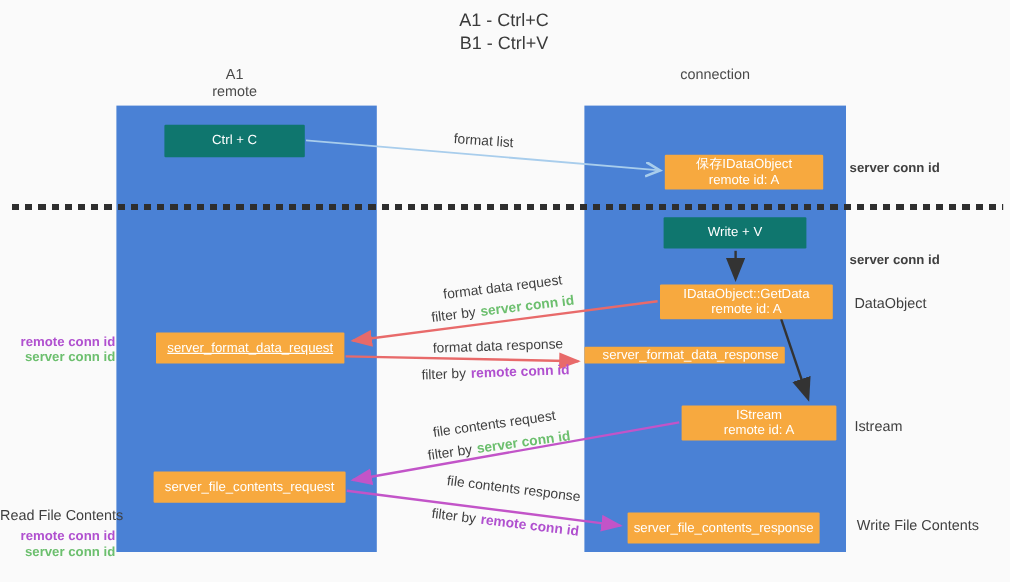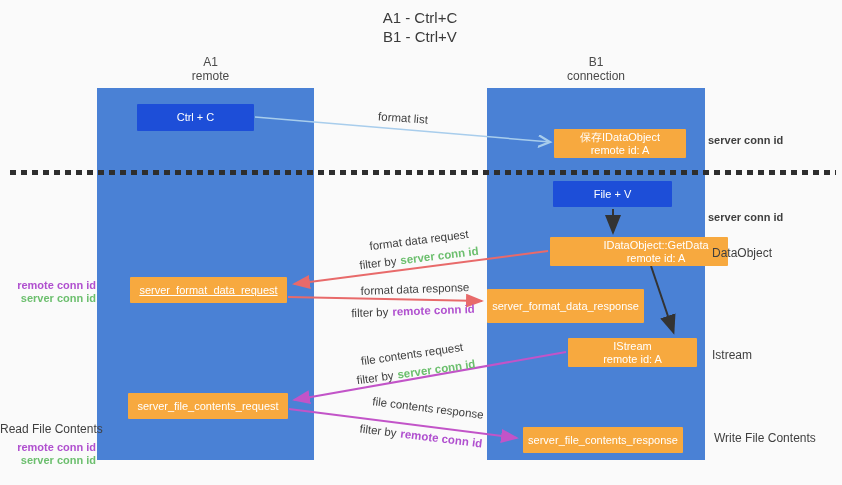--- a/index.html
+++ b/index.html
@@ -10,21 +10,21 @@
          font-size:15px;line-height:19px;color:#3a3a3a;z-index:6;}
 
   .lane-header{position:absolute;text-align:center;font-size:12px;line-height:14px;color:#4a4a4a;z-index:6;}
   .lane{position:absolute;top:88px;height:372px;background:#4a81d5;z-index:1;}
 
   .dotted{position:absolute;left:10px;top:170px;width:826px;height:5px;z-index:2;
           background:repeating-linear-gradient(90deg,#2e2e2e 0 6px,transparent 6px 11px);}
 
   .box{position:absolute;z-index:4;display:flex;flex-direction:column;align-items:center;
        justify-content:center;color:#fff;font-size:11px;line-height:13px;text-align:center;border-radius:1px;}
-  .green{background:#1d4ed8;}
+  .green{background:#0f766e;}
   .orange{background:#f7a93f;}
 
   .arrow-label{position:absolute;z-index:5;font-size:11.5px;color:#3f3f3f;white-space:nowrap;
                transform:translate(-50%,-50%);}
   .green-t{color:#6cbf6e;font-weight:bold;}
   .purple-t{color:#b050cf;font-weight:bold;}
   .filter-by{margin-right:4px;}
 
   .side-label{position:absolute;z-index:5;font-size:12px;color:#3f3f3f;white-space:nowrap;}
   .side-bold{font-size:11px;font-weight:bold;line-height:13px;}
@@ -35,26 +35,25 @@
 </head>
 <body>
 
 <div id="stage">
 
   <div class="title">
     <div>A1 - Ctrl+C</div>
     <div>B1 - Ctrl+V</div>
   </div>
 
-  <div class="lane-header" style="left:102px;top:55px;width:217px;">
+  <div class="lane-header" style="left:87px;top:55px;width:217px;">
     <div>A1</div>
     <div>remote</div>
   </div>
   <div class="lane-header" style="left:487px;top:55px;width:218px;">
-    <div>B1</div>
     <div>connection</div>
   </div>
 
   <div class="lane" style="left:97px;width:217px;"></div>
   <div class="lane" style="left:487px;width:218px;"></div>
 
   <div class="dotted"></div>
 
   <svg class="overlay" width="842" height="485" viewBox="0 0 842 485">
     <defs>
@@ -83,33 +82,33 @@
   <div class="box green" style="left:137px;top:104px;width:117px;height:27px;">
     <div>Ctrl + C</div>
   </div>
 
   <div class="box orange" style="left:554px;top:129px;width:132px;height:29px;">
     <div>保存IDataObject</div>
     <div>remote id: A</div>
   </div>
 
   <div class="box green" style="left:553px;top:181px;width:119px;height:26px;">
-    <div>File + V</div>
+    <div>Write + V</div>
   </div>
 
-  <div class="box orange" style="left:550px;top:237px;width:144px;height:29px;padding-left:34px;">
+  <div class="box orange" style="left:550px;top:237px;width:144px;height:29px;">
     <div>IDataObject::GetData</div>
     <div>remote id: A</div>
   </div>
 
   <div class="box orange" style="left:130px;top:277px;width:157px;height:26px;text-decoration:underline;">
     <div>server_format_data_request</div>
   </div>
 
-  <div class="box orange" style="left:487px;top:289px;width:157px;height:34px;">
+  <div class="box orange" style="left:487px;top:289px;width:157px;height:14px;padding-left:10px;">
     <div>server_format_data_response</div>
   </div>
 
   <div class="box orange" style="left:568px;top:338px;width:129px;height:29px;">
     <div>IStream</div>
     <div>remote id: A</div>
   </div>
 
   <div class="box orange" style="left:523px;top:427px;width:160px;height:26px;">
     <div>server_file_contents_response</div>

